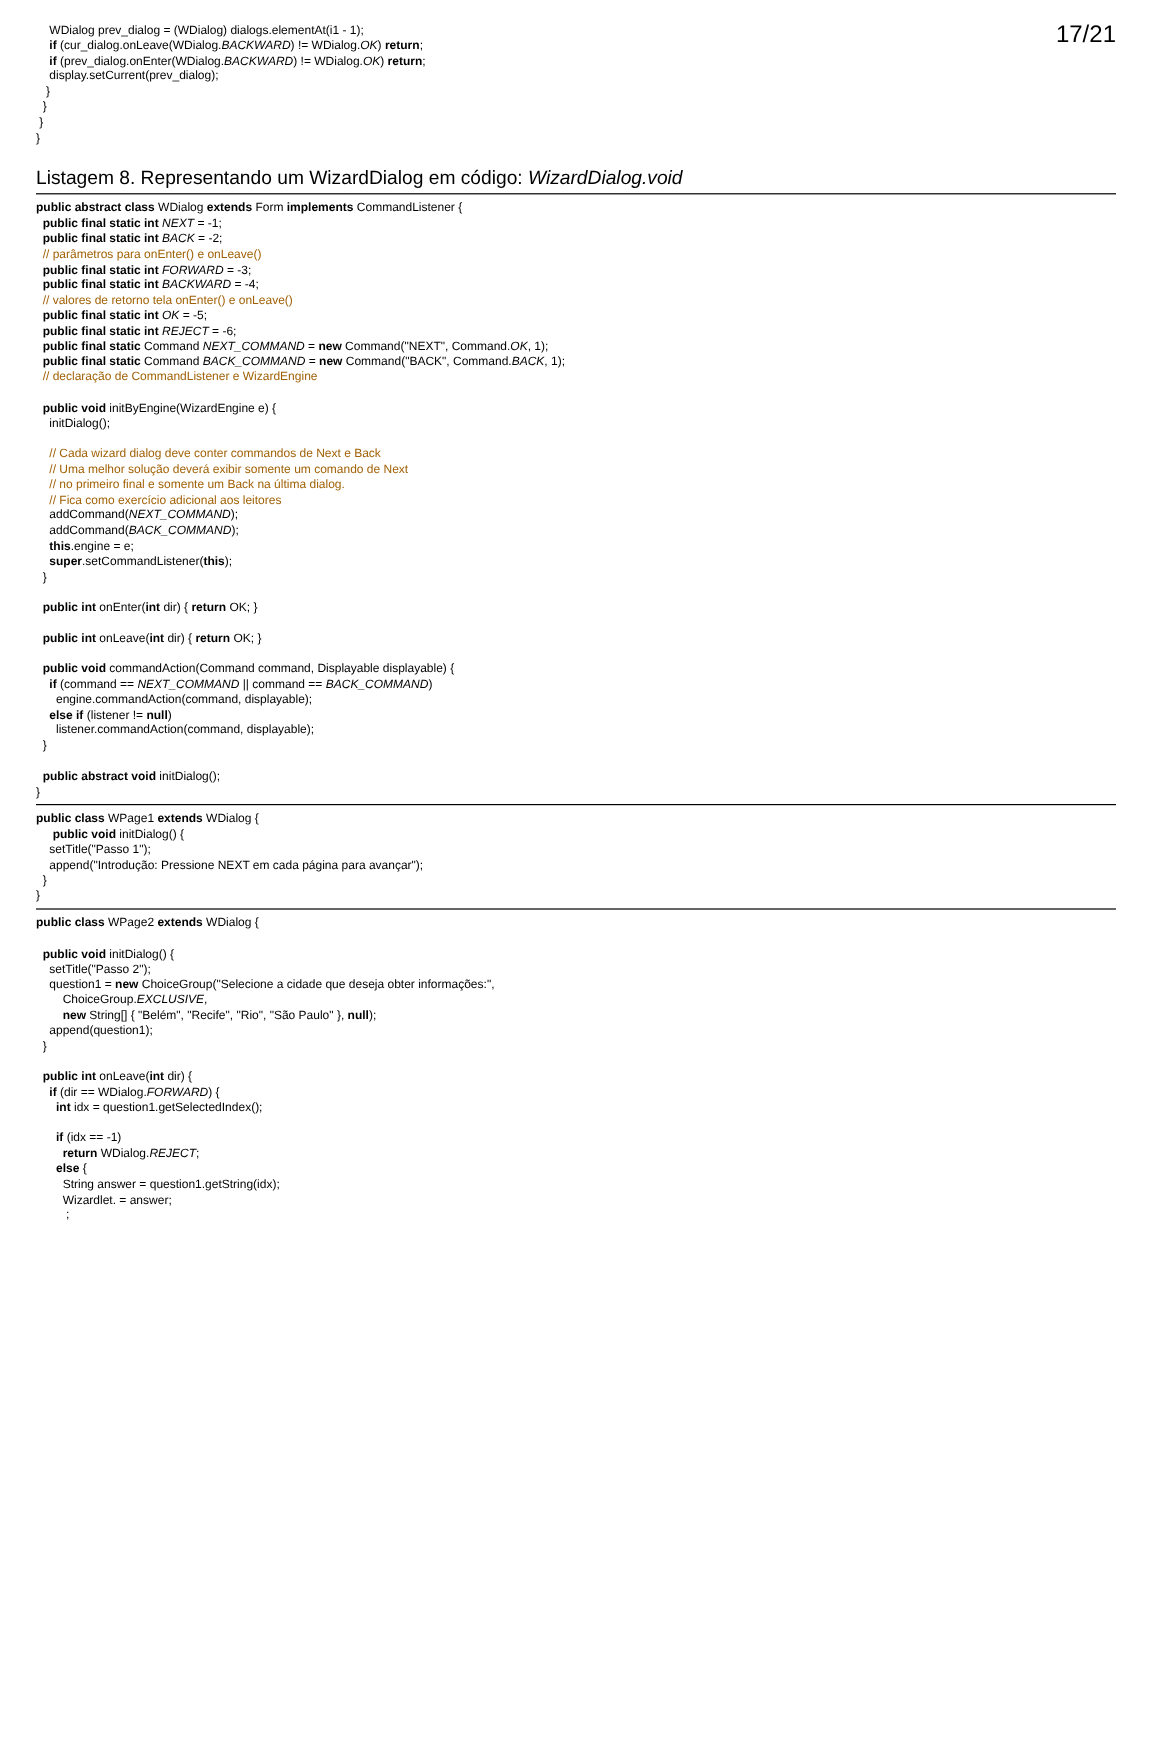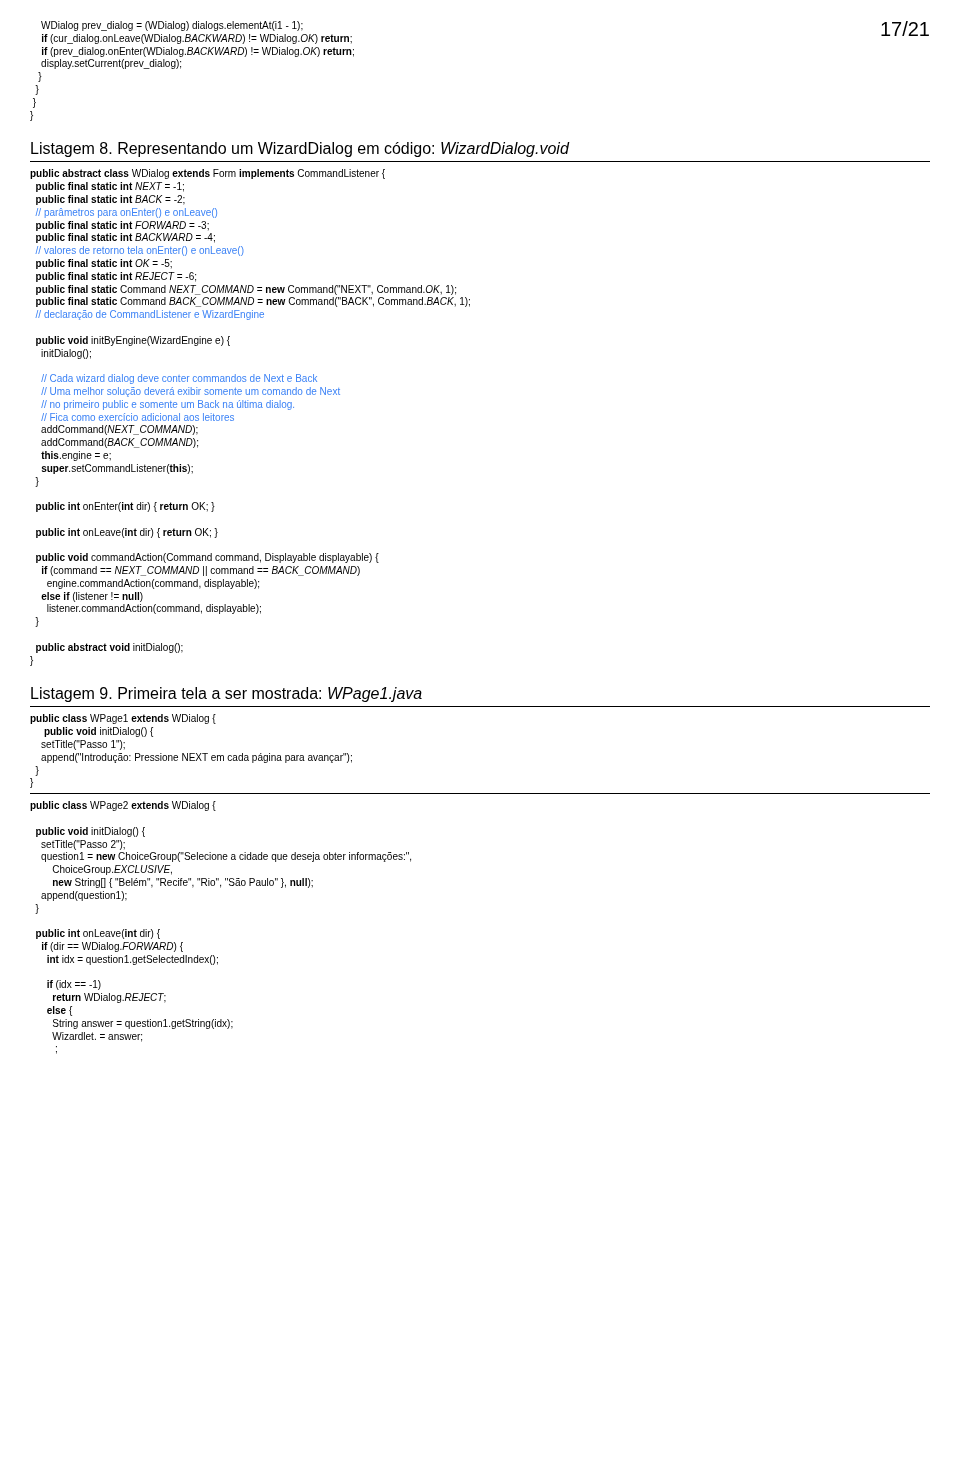--- a/index.html
+++ b/index.html
@@ -36,21 +36,21 @@
   .listing-title .italic {
     font-style: italic;
   }
   hr.sep {
     border: none;
     border-top: 1px solid #000;
     margin: 3px 0 6px 0;
   }
   .kw { font-weight: bold; }
   .it { font-style: italic; }
-  .cm { color: #3b82f6; }
+  .cm { color: #a16207; }
 </style>
 </head>
 <body>
 
 <div class="page">
   <div class="page-num">17/21</div>
 
   <pre class="code" id="snippet-top">    WDialog prev_dialog = (WDialog) dialogs.elementAt(i1 - 1);
     <span class="kw">if</span> (cur_dialog.onLeave(WDialog.<span class="it">BACKWARD</span>) != WDialog.<span class="it">OK</span>) <span class="kw">return</span>;
     <span class="kw">if</span> (prev_dialog.onEnter(WDialog.<span class="it">BACKWARD</span>) != WDialog.<span class="it">OK</span>) <span class="kw">return</span>;
@@ -75,21 +75,21 @@
   <span class="kw">public final static int</span> <span class="it">REJECT</span> = -6;
   <span class="kw">public final static</span> Command <span class="it">NEXT_COMMAND</span> = <span class="kw">new</span> Command("NEXT", Command.<span class="it">OK</span>, 1);
   <span class="kw">public final static</span> Command <span class="it">BACK_COMMAND</span> = <span class="kw">new</span> Command("BACK", Command.<span class="it">BACK</span>, 1);
   <span class="cm">// declaração de CommandListener e WizardEngine</span>
 
   <span class="kw">public void</span> initByEngine(WizardEngine e) {
     initDialog();
 
     <span class="cm">// Cada wizard dialog deve conter commandos de Next e Back</span>
     <span class="cm">// Uma melhor solução deverá exibir somente um comando de Next</span>
-    <span class="cm">// no primeiro public e somente um Back na última dialog.</span>
+    <span class="cm">// no primeiro final e somente um Back na última dialog.</span>
     <span class="cm">// Fica como exercício adicional aos leitores</span>
     addCommand(<span class="it">NEXT_COMMAND</span>);
     addCommand(<span class="it">BACK_COMMAND</span>);
     <span class="kw">this</span>.engine = e;
     <span class="kw">super</span>.setCommandListener(<span class="kw">this</span>);
   }
 
   <span class="kw">public int</span> onEnter(<span class="kw">int</span> dir) { <span class="kw">return</span> OK; }
 
   <span class="kw">public int</span> onLeave(<span class="kw">int</span> dir) { <span class="kw">return</span> OK; }
@@ -97,23 +97,20 @@
   <span class="kw">public void</span> commandAction(Command command, Displayable displayable) {
     <span class="kw">if</span> (command == <span class="it">NEXT_COMMAND</span> || command == <span class="it">BACK_COMMAND</span>)
       engine.commandAction(command, displayable);
     <span class="kw">else if</span> (listener != <span class="kw">null</span>)
       listener.commandAction(command, displayable);
   }
 
   <span class="kw">public abstract void</span> initDialog();
 }</pre>
 
-  <div class="listing-title">
-    <span>Listagem 9. Primeira tela a ser mostrada: </span><span class="italic">WPage1.java</span>
-  </div>
   <hr class="sep">
   <pre class="code" id="listing9-code"><span class="kw">public class</span> WPage1 <span class="kw">extends</span> WDialog {
      <span class="kw">public void</span> initDialog() {
     setTitle("Passo 1");
     append("Introdução: Pressione NEXT em cada página para avançar");
   }
 }</pre>
 
   <hr class="sep">
   <pre class="code" id="listing10-code"><span class="kw">public class</span> WPage2 <span class="kw">extends</span> WDialog {

